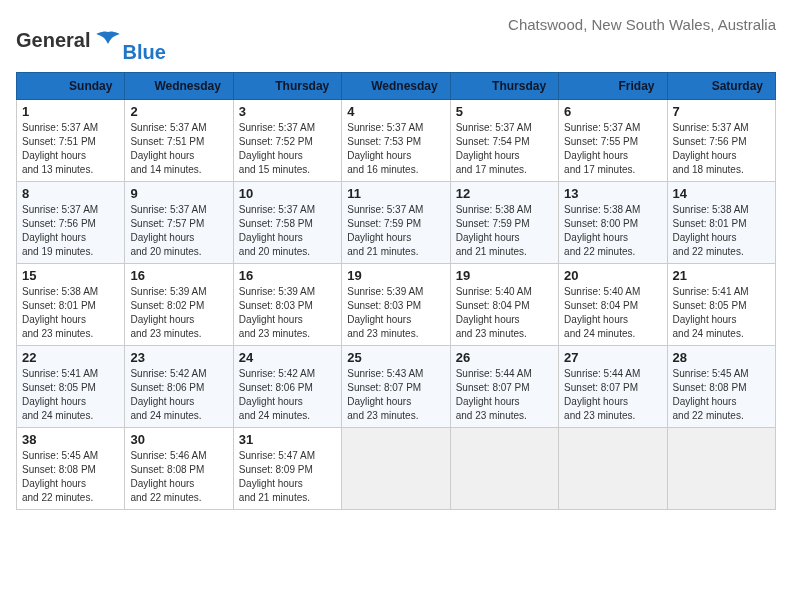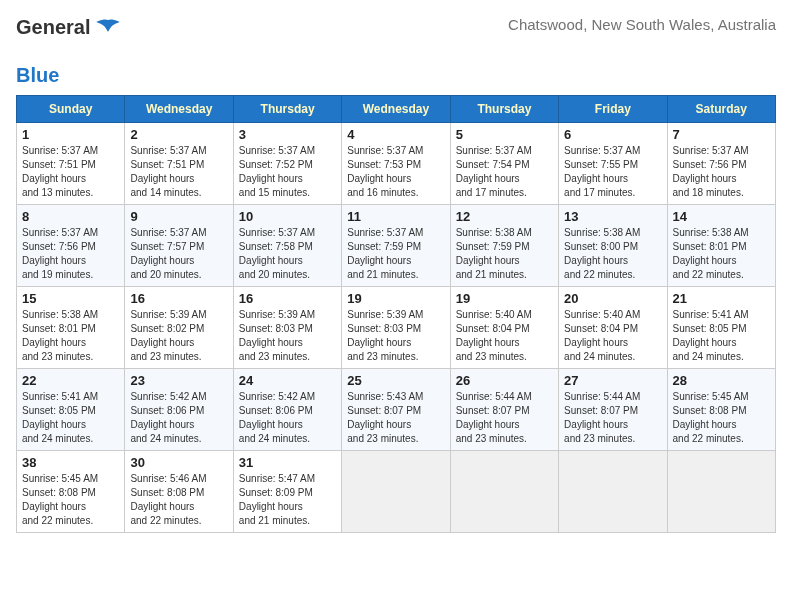--- a/index.html
+++ b/index.html
@@ -11,22 +11,22 @@
       padding: 16px;
     }
     .header-area {
       display: flex;
       justify-content: space-between;
       align-items: flex-start;
       margin-bottom: 8px;
     }
     .logo {
       display: flex;
-      flex-direction: column;
-      align-items: flex-start;
+      flex-direction: row;
+      align-items: center;
     }
     .logo-row {
       display: flex;
       align-items: center;
       gap: 4px;
     }
     .title-block {
       text-align: right;
     }
     .calendar-title {
@@ -39,26 +39,26 @@
       color: #737373;
       margin-left: 16px;
     }
     .calendar-table {
       width: 100%;
       border-collapse: collapse;
       font-size: 10.5px;
     }
     .calendar-table th {
       background: #2176c7;
-      color: #fef9c3;
+      color: #0f172a;
       padding: 6px 12px;
       font-size: 12px;
       font-weight: bold;
       border: 1px solid #1a5fa0;
-      text-align: center;
+      text-align: right;
     }
     .calendar-table td {
       border: 1px solid #ccc;
       vertical-align: top;
       padding: 4px 5px;
       width: 108px;
       min-height: 80px;
       background: #fff;
     }
     .calendar-table tr:nth-child(even) td {

